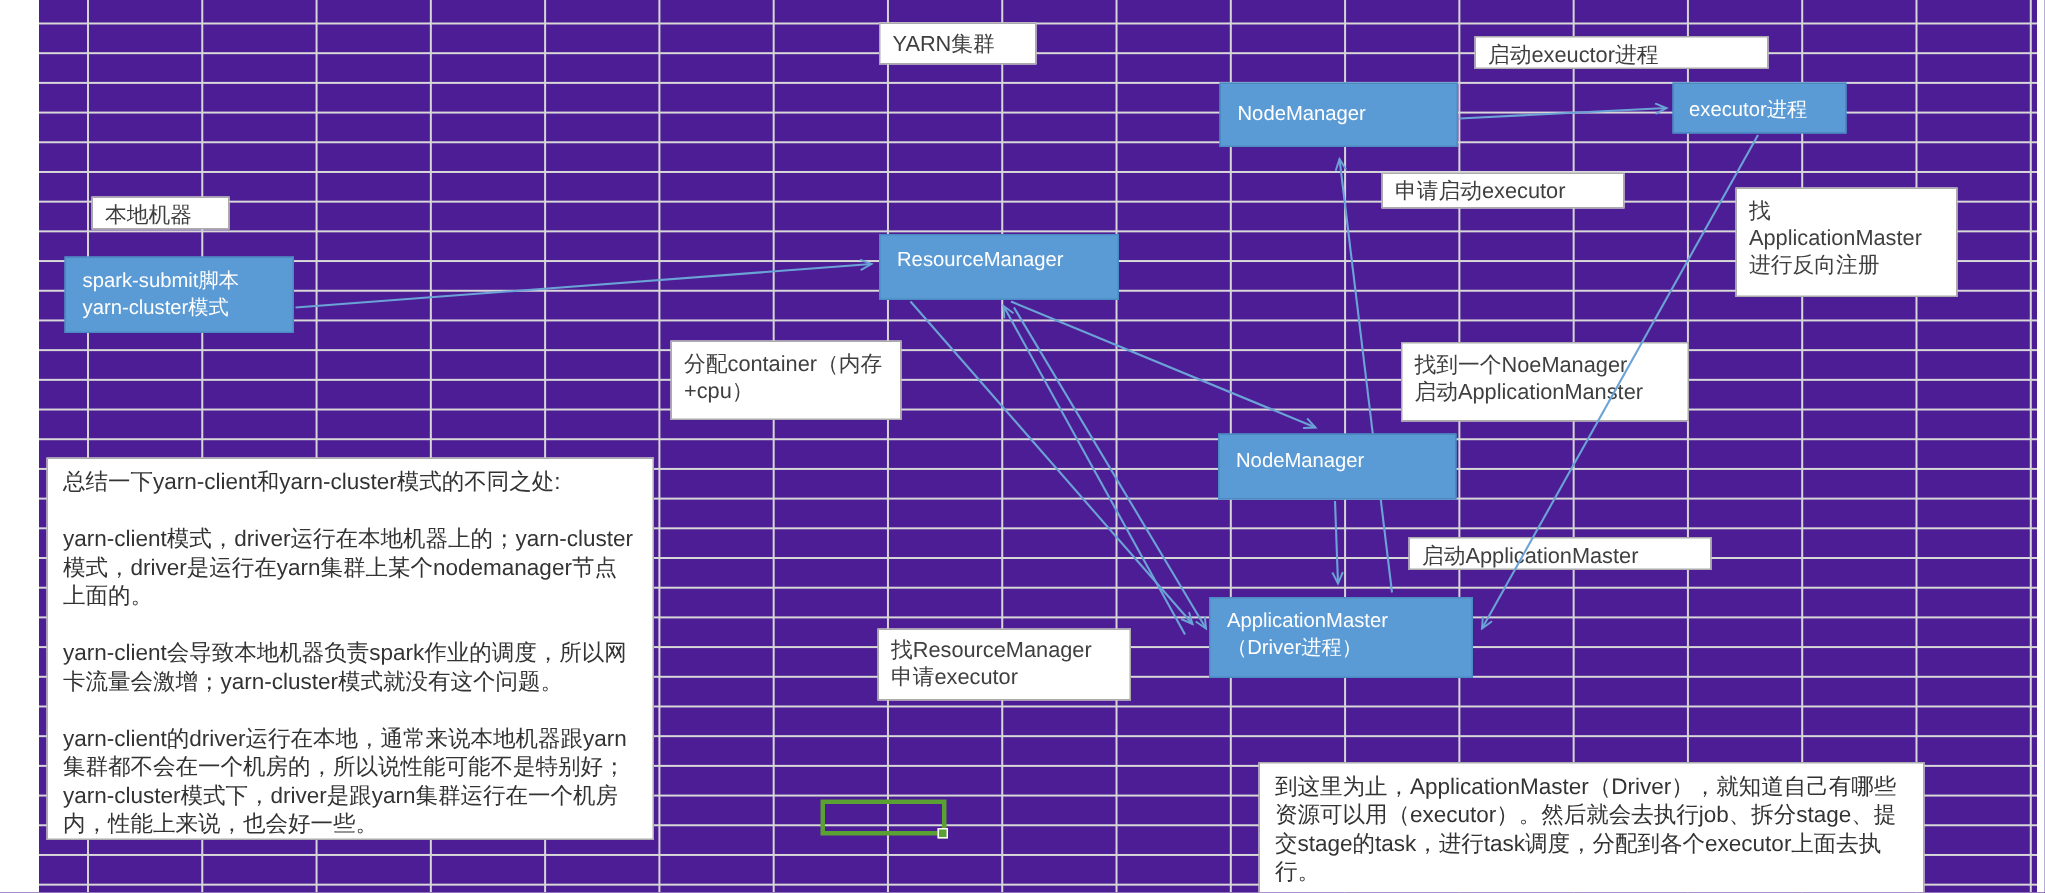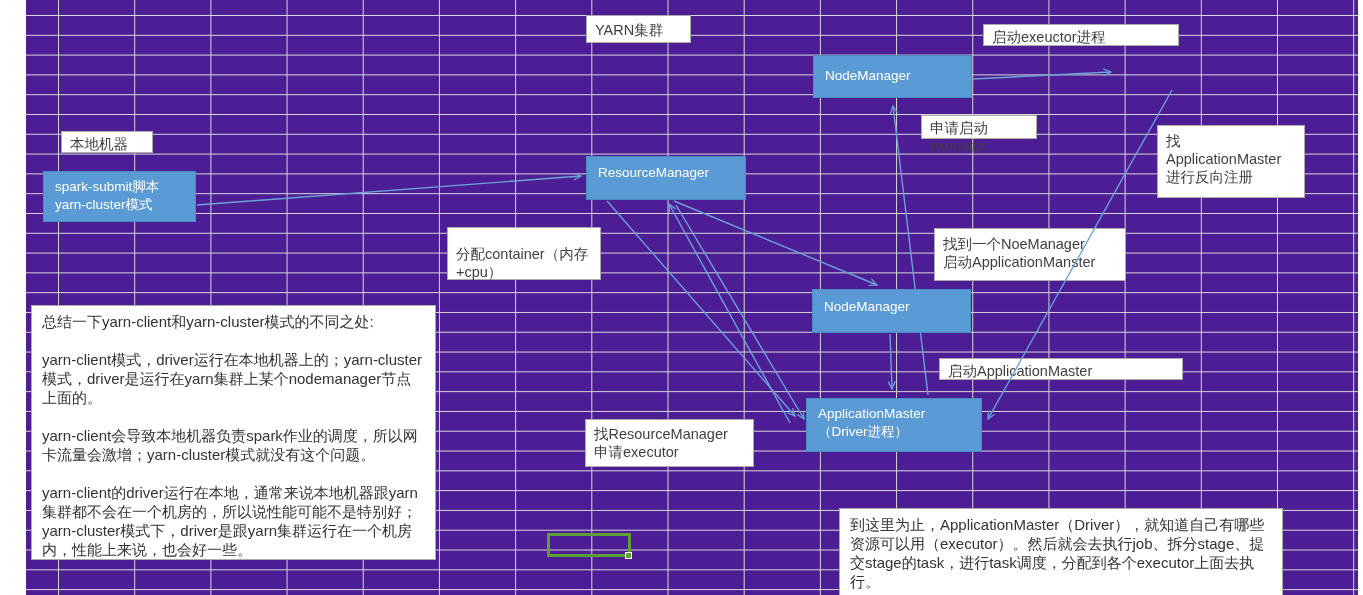--- a/index.html
+++ b/index.html
@@ -95,33 +95,33 @@
   <div class="grid"></div>
   <div class="sheet-margin"></div>
 
   <div class="lbl" style="left:560px;top:15px;width:105px;height:28px;padding-top:5px;">YARN集群</div>
 
   <div class="lbl" style="left:35px;top:131px;width:92px;height:22px;">本地机器</div>
 
 
   <div class="lbl" style="left:957px;top:24px;width:196px;height:22px;">启动exeuctor进程</div>
 
-  <div class="lbl" style="left:895px;top:115px;width:116px;height:24px;">申请启动executor</div>
+  <div class="lbl" style="left:895px;top:115px;width:162px;height:24px;">申请启动executor</div>
 
   <div class="lbl" style="left:1131px;top:125px;width:148px;height:73px;padding-top:6px;">找
 ApplicationMaster
 进行反向注册</div>
 
-  <div class="lbl" style="left:421px;top:227px;width:154px;height:53px;padding-top:17px;">分配container（内存
+  <div class="lbl" style="left:421px;top:227px;width:154px;height:53px;padding-top:6px;">分配container（内存
 +cpu）</div>
 
   <div class="lbl" style="left:908px;top:228px;width:192px;height:53px;padding-top:6px;">找到一个NoeManager
 启动ApplicationManster</div>
 
-  <div class="lbl" style="left:913px;top:358px;width:244px;height:22px;">启动ApplicationMaster</div>
+  <div class="lbl" style="left:913px;top:358px;width:202px;height:22px;">启动ApplicationMaster</div>
 
   <div class="lbl" style="left:559px;top:419px;width:169px;height:48px;padding-top:5px;">找ResourceManager
 申请executor</div>
 
   <div class="note" style="left:5px;top:305px;width:405px;height:255px;">总结一下yarn-client和yarn-cluster模式的不同之处:
 
 yarn-client模式，driver运行在本地机器上的；yarn-cluster模式，driver是运行在yarn集群上某个nodemanager节点上面的。
 
 yarn-client会导致本地机器负责spark作业的调度，所以网卡流量会激增；yarn-cluster模式就没有这个问题。
 
@@ -150,20 +150,21 @@
 
   <div class="node" style="left:17px;top:171px;width:153px;height:51px;padding-top:6px;">spark-submit脚本
 yarn-cluster模式</div>
 
   <div class="node" style="left:560px;top:156px;width:160px;height:44px;">ResourceManager</div>
 
   <div class="node" style="left:787px;top:55px;width:159px;height:43px;padding-top:11px;">NodeManager</div>
 
   <div class="node" style="left:786px;top:289px;width:159px;height:44px;padding-top:8px;">NodeManager</div>
 
+  <div class="node" style="left:1089px;top:55px;width:116px;height:34px;padding-top:8px;padding-left:10px;">executor进程</div>
 
   <div class="node" style="left:780px;top:398px;width:176px;height:54px;padding-top:6px;">ApplicationMaster
 （Driver进程）</div>
 
   <div class="sel-cell"></div>
   <div class="sel-handle"></div>
 
 </div>
 
 </body></html>

